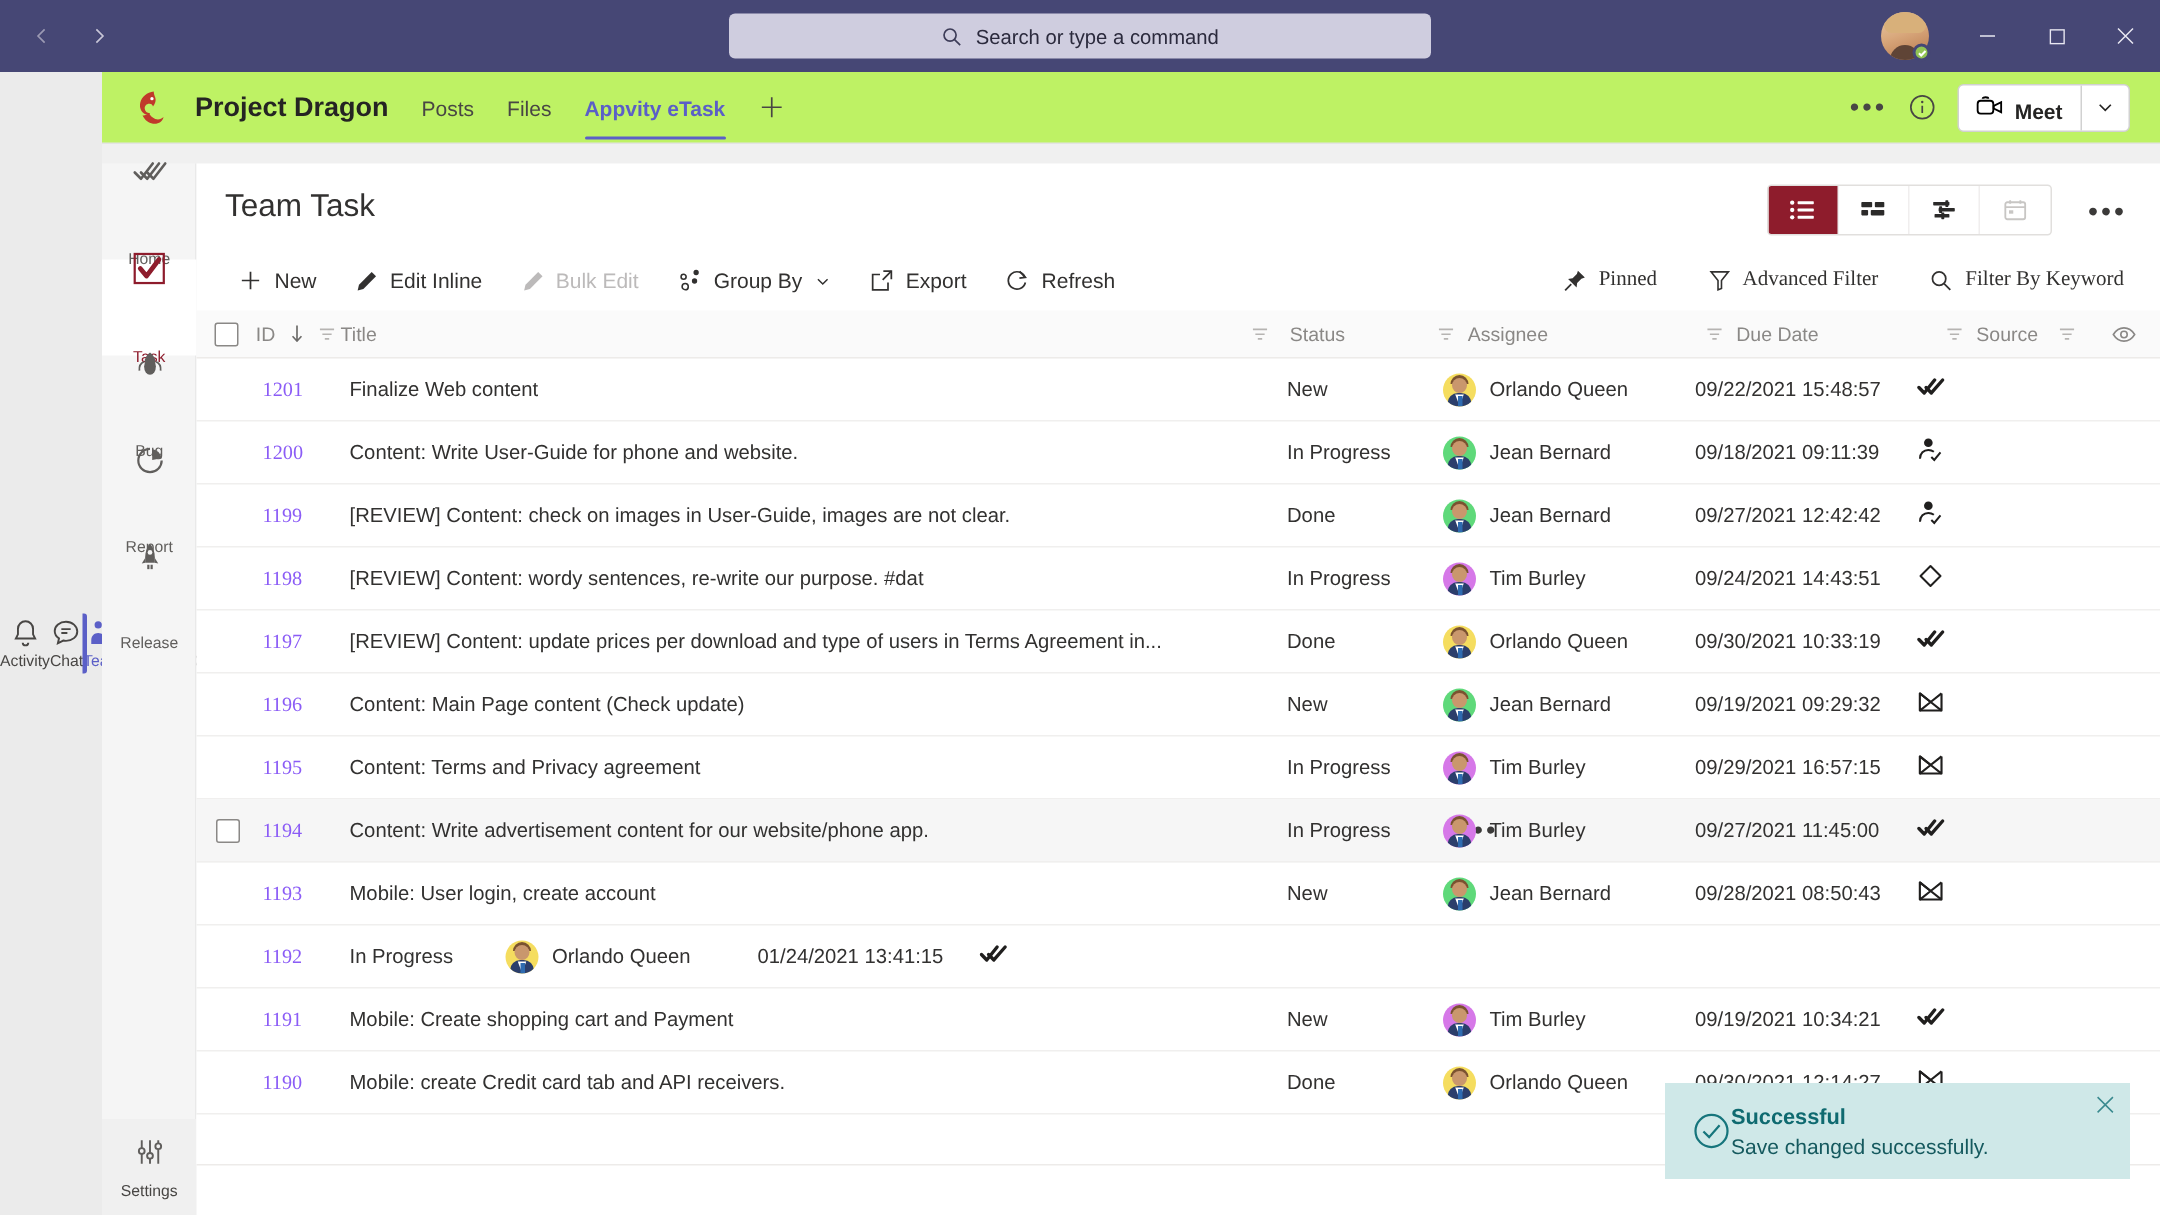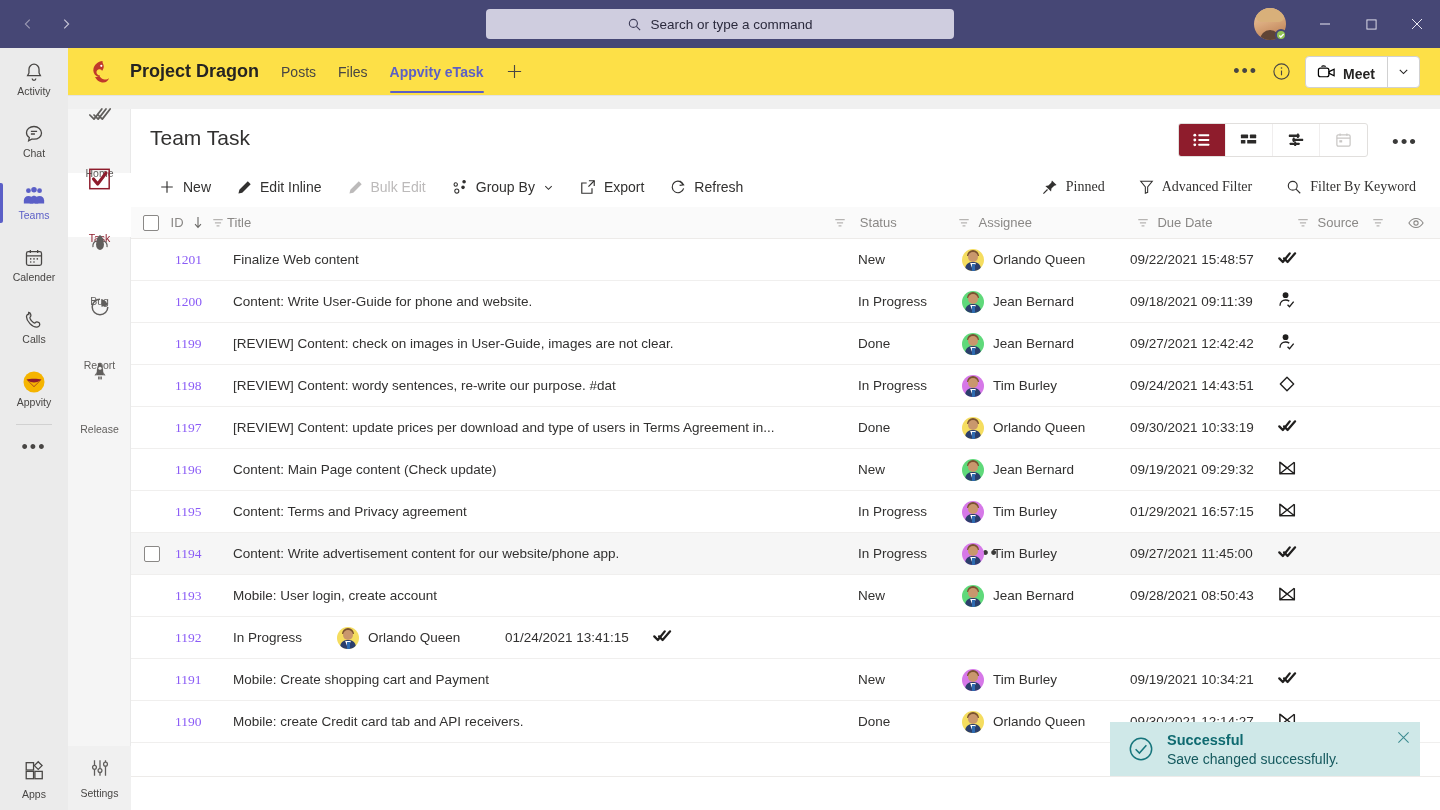--- a/index.html
+++ b/index.html
@@ -54,21 +54,21 @@
   #presence svg { width: 7px; height: 7px; }
   .win-btn {
     width: 46px; height: 48px; display: flex; align-items: center; justify-content: center;
     color: #e9e8f2;
   }
   .win-btn svg { display:block; }
 
   
   #rail {
     position: absolute; top: 48px; left: 0; width: 68px; height: 762px;
-    background: #ebebeb; display: flex; flex-direction: column; align-items: center;
+    background: #ebebeb; display: flex; flex-direction: row; align-items: center;
   }
   .rail-item {
     width: 68px; height: 62px; display: flex; flex-direction: column;
     align-items: center; justify-content: center; gap: 2px;
     color: #484644; position: relative;
   }
   .rail-item .ri-label { font-size: 10.5px; line-height: 12px; }
   .rail-item.active { color: #5b5fc7; }
   .rail-item.active::before {
     content: ""; position: absolute; left: 0; top: 11px; width: 3px; height: 40px;
@@ -77,21 +77,21 @@
   .rail-item svg { display: block; }
   #rail-divider { width: 36px; height: 1px; background: #d1d1d1; margin: 4px 0 0 0; }
   #rail-more { width: 68px; height: 44px; display:flex; align-items:center; justify-content:center; color:#484644; font-size: 18px; letter-spacing: 2px;}
   #rail-bottom { margin-top: auto; width: 68px; }
   #rail-apps { width: 68px; height: 62px; display:flex; flex-direction:column; align-items:center; justify-content:center; gap:3px; color:#484644; }
   #rail-apps .ri-label { font-size: 10.5px; }
 
   
   #app-header {
     position: absolute; top: 48px; left: 68px; width: 1372px; height: 48px;
-    background: #fde047; display: flex; align-items: center;
+    background: #bef264; display: flex; align-items: center;
     border-bottom: 1px solid #e3e3e3;
   }
   #team-logo {
     width: 28px; height: 28px; margin-left: 18px; border-radius: 4px;
     position: relative; overflow: hidden;
   }
   #team-title { margin-left: 16px; font-size: 18px; font-weight: bold; color: #252423; }
   .tab {
     margin-left: 22px; font-size: 14px; color: #484644; position: relative;
     height: 59px; display: flex; align-items: center; padding-bottom: 0;
@@ -221,22 +221,22 @@
   #pager { margin-left: auto; display: flex; align-items: center; gap: 0; margin-right: 14px; }
   .pg {
     min-width: 26px; height: 26px; display: flex; align-items: center; justify-content: center;
     font-size: 13.5px; color: #323130; padding: 0 6px;
   }
   .pg.active { background: #8e1c2c; color: #fff; }
   .pg.disabled { color: #c8c6c4; }
 
   
   #toast {
-    position: absolute; left: 1110px; top: 722px; width: 310px; height: 54px;
-    background: #cfe8e8; display: flex; align-items: center; gap: 13px;
+    position: absolute; left: 1110px; top: 722px; width: 310px; height: 64px;
+    background: #cfe8e8; display: flex; align-items: center; 
     padding-left: 18px; z-index: 30;
   }
   #toast-icon { color: #16757c; display:flex; }
   #toast-title { color: #0f6a70; font-size: 14.5px; font-weight: bold; }
   #toast-msg { color: #15595e; font-size: 14px; margin-top: 3px; }
   #toast-close { position: absolute; right: 10px; top: 8px; color: #3a8a8f; font-size: 15px; }
 </style>
 </head>
 <body>
 
@@ -859,21 +859,21 @@
           <div class="cell c-assignee">
             <span class="avatar" style="background:#d678e8">
               <span class="hair"></span>
               <span class="head"></span>
               <span class="body"></span>
               <span class="shirt"></span>
               <span class="tie"></span>
             </span>
             <span>Tim Burley</span>
           </div>
-          <div class="cell c-due">01/29/2021 16:57:15</div>
+          <div class="cell c-due">09/29/2021 16:57:15</div>
           <div class="cell c-source">
             <span><svg width="19" height="16" viewBox="0 0 20 16" fill="none" stroke="#201f1e" stroke-width="1.5" stroke-linejoin="round">
                 <path d="M2 2 L2 14 L9.6 8 Z"></path>
                 <path d="M2 2 L9.6 8 L17.2 2"></path>
                 <path d="M17.2 2 L17.2 14 L9.6 8"></path>
                 <path d="M2 14 L17.2 14"></path>
               </svg></span>
           </div>
         </div>
         <div class="row hovered">

